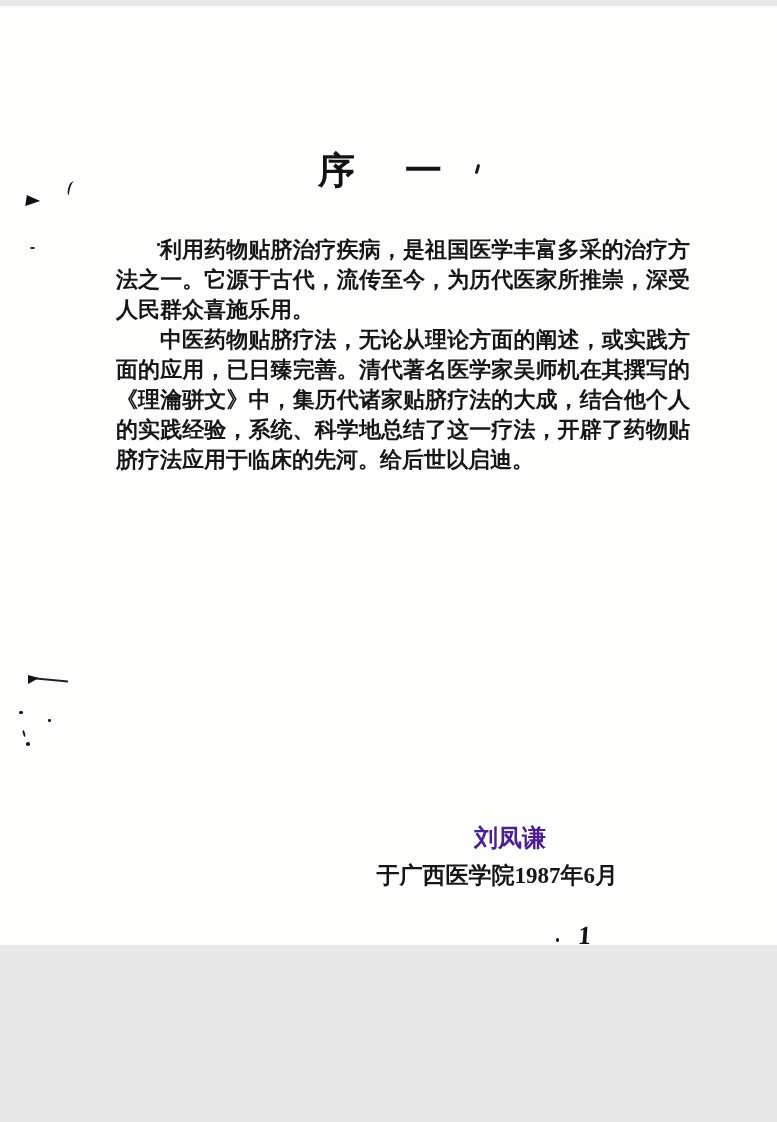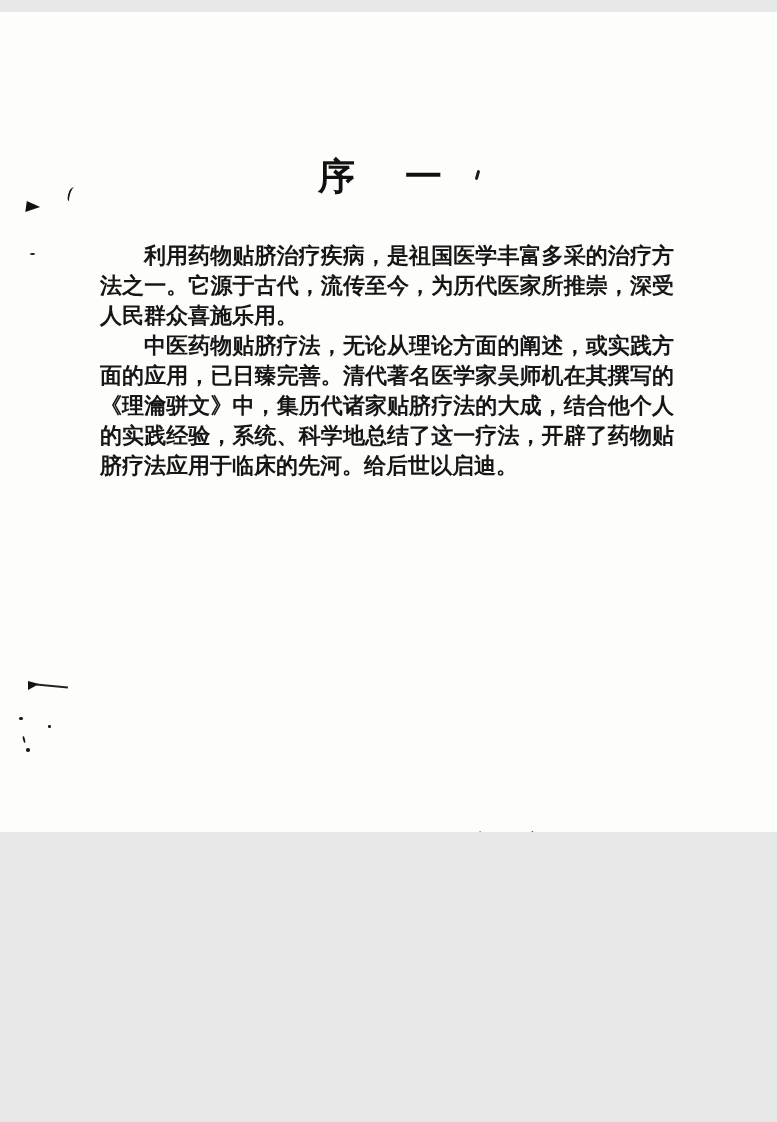--- a/index.html
+++ b/index.html
@@ -1,41 +1,41 @@
 <!DOCTYPE html>
 <html lang="zh"><head>
 <meta charset="utf-8">
 <style>
   html,body { margin:0; padding:0; }
   body { background:#e8e8e8; }
   .page {
     position:relative;
-    width:777px; height:820px;
-    margin:12px auto;
+    width:777px; height:939px;
+    margin:6px auto;
     background:#fdfdfb;
     overflow:hidden;
     font-family:"Liberation Serif","DejaVu Serif",serif;
     color:#151515;
   }
   
   .title {
     position:absolute;
     top:140px; left:0; width:760px;
     text-align:center;
     font-size:37px;
     font-weight:700;
     letter-spacing:0;
     margin:0;
     color:#111;
   }
   .title .gap-char { margin-left:50px; }
   
   .body-block {
     position:absolute;
-    left:100px; top:229px;
+    left:116px; top:229px;
     width:574px;
     font-size:22px;
     line-height:30px;
     text-align:justify;
     font-weight:600;
     color:#161616;
   }
   .body-block p {
     margin:0;
     text-indent:2em;
@@ -131,20 +131,21 @@
 <div class="page">
 
   <h1 class="title"><span>序</span><span class="gap-char">一</span></h1>
 
   <div class="body-block">
     <p>利用药物贴脐治疗疾病，是祖国医学丰富多采的治疗方法之一。它源于古代，流传至今，为历代医家所推崇，深受人民群众喜施乐用。</p>
     <p>中医药物贴脐疗法，无论从理论方面的阐述，或实践方面的应用，已日臻完善。清代著名医学家吴师机在其撰写的《理瀹骈文》中，集历代诸家贴脐疗法的大成，结合他个人的实践经验，系统、科学地总结了这一疗法，开辟了药物贴脐疗法应用于临床的先河。给后世以启迪。</p>
   </div>
 
   <div class="signature">刘凤谦</div>
+  <div class="place-date">于广西医学院1987年6月</div>
 
   <div class="page-number">1</div>
   <span class="speck" style="left:556px; top:932px; width:3px; height:4px;"></span>
 
   <span class="squiggle"></span>
   <span class="wedge"></span>
   <span class="speck" style="left:30px; top:241px; width:5px; height:2px;"></span>
   <span class="speck" style="left:157px; top:237px; width:3px; height:3px;"></span>
 
   <div class="smudge-arrow">

